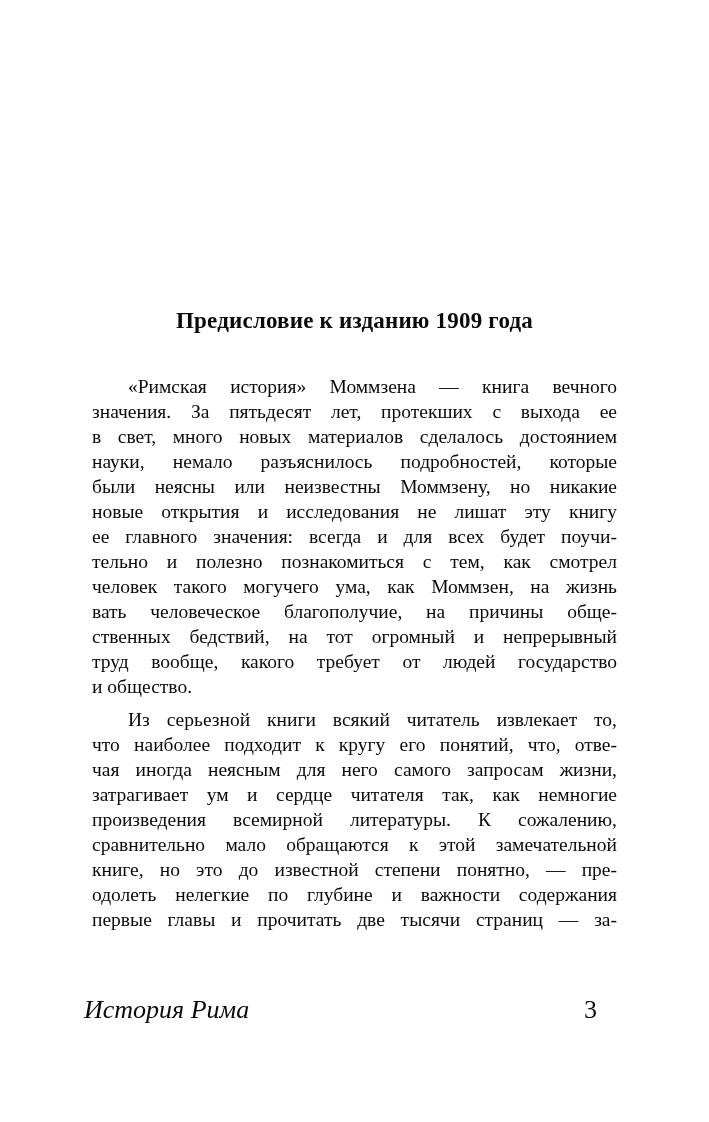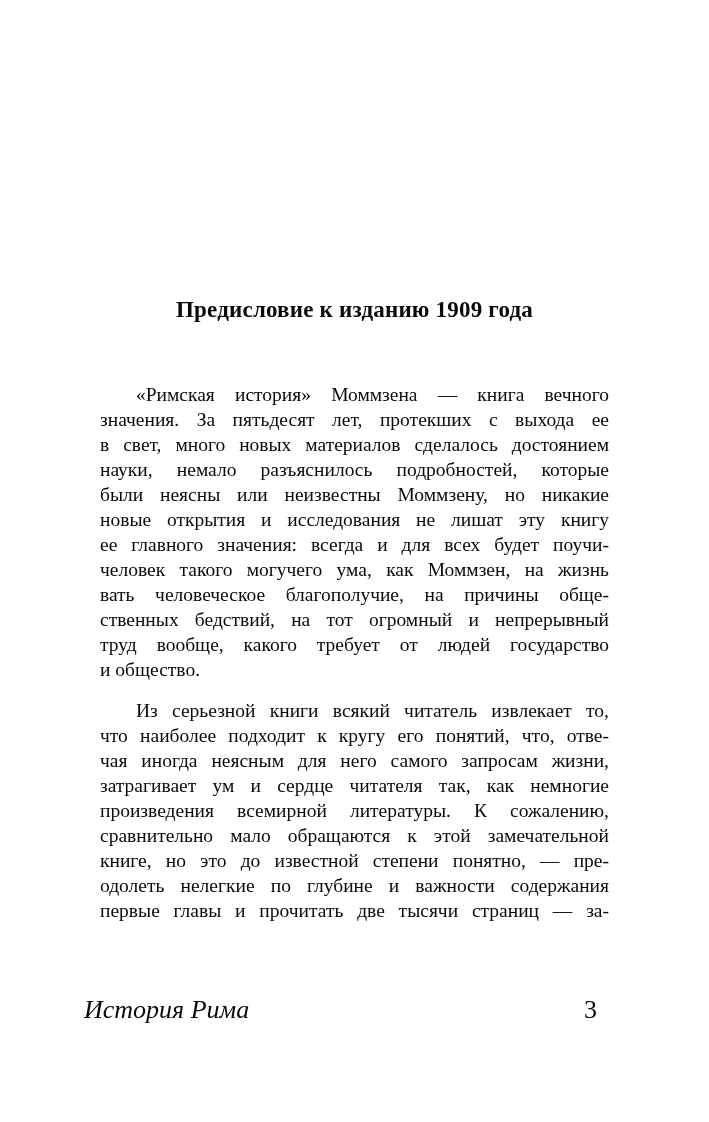--- a/index.html
+++ b/index.html
@@ -11,38 +11,38 @@
     position: relative;
     width: 709px;
     height: 1122px;
     background: #ffffff;
     color: #0a0a0a;
     font-family: "Liberation Serif", "DejaVu Serif", serif;
     overflow: hidden;
   }
   .heading {
     position: absolute;
-    top: 297px;
+    top: 308px;
     left: 84px;
     width: 541px;
     text-align: center;
     font-weight: bold;
     font-size: 23px;
     letter-spacing: 0.2px;
   }
   .body-text {
     position: absolute;
     top: 366px;
     left: 84px;
     width: 541px;
     font-size: 19.5px;
     line-height: 25px;
   }
   .paragraph {
-    margin: 16px;
+    margin: 8px;
   }
   .text-line {
     text-align: justify;
     text-align-last: justify;
     white-space: normal;
   }
   .text-line.first-line {
     text-indent: 36px;
   }
   .text-line.last-line {
@@ -75,20 +75,21 @@
 
   <div class="body-text">
       <div class="paragraph">
         <div class="text-line first-line">«Римская история» Моммзена — книга вечного</div>
         <div class="text-line">значения. За пятьдесят лет, протекших с выхода ее</div>
         <div class="text-line">в свет, много новых материалов сделалось достоянием</div>
         <div class="text-line">науки, немало разъяснилось подробностей, которые</div>
         <div class="text-line">были неясны или неизвестны Моммзену, но никакие</div>
         <div class="text-line">новые открытия и исследования не лишат эту книгу</div>
         <div class="text-line">ее главного значения: всегда и для всех будет поучи-</div>
+        <div class="text-line">тельно и полезно познакомиться с тем, как смотрел</div>
         <div class="text-line">человек такого могучего ума, как Моммзен, на жизнь</div>
         <div class="text-line">вать человеческое благополучие, на причины обще-</div>
         <div class="text-line">ственных бедствий, на тот огромный и непрерывный</div>
         <div class="text-line">труд вообще, какого требует от людей государство</div>
         <div class="text-line last-line">и общество.</div>
       </div>
       <div class="paragraph">
         <div class="text-line first-line">Из серьезной книги всякий читатель извлекает то,</div>
         <div class="text-line">что наиболее подходит к кругу его понятий, что, отве-</div>
         <div class="text-line">чая иногда неясным для него самого запросам жизни,</div>

